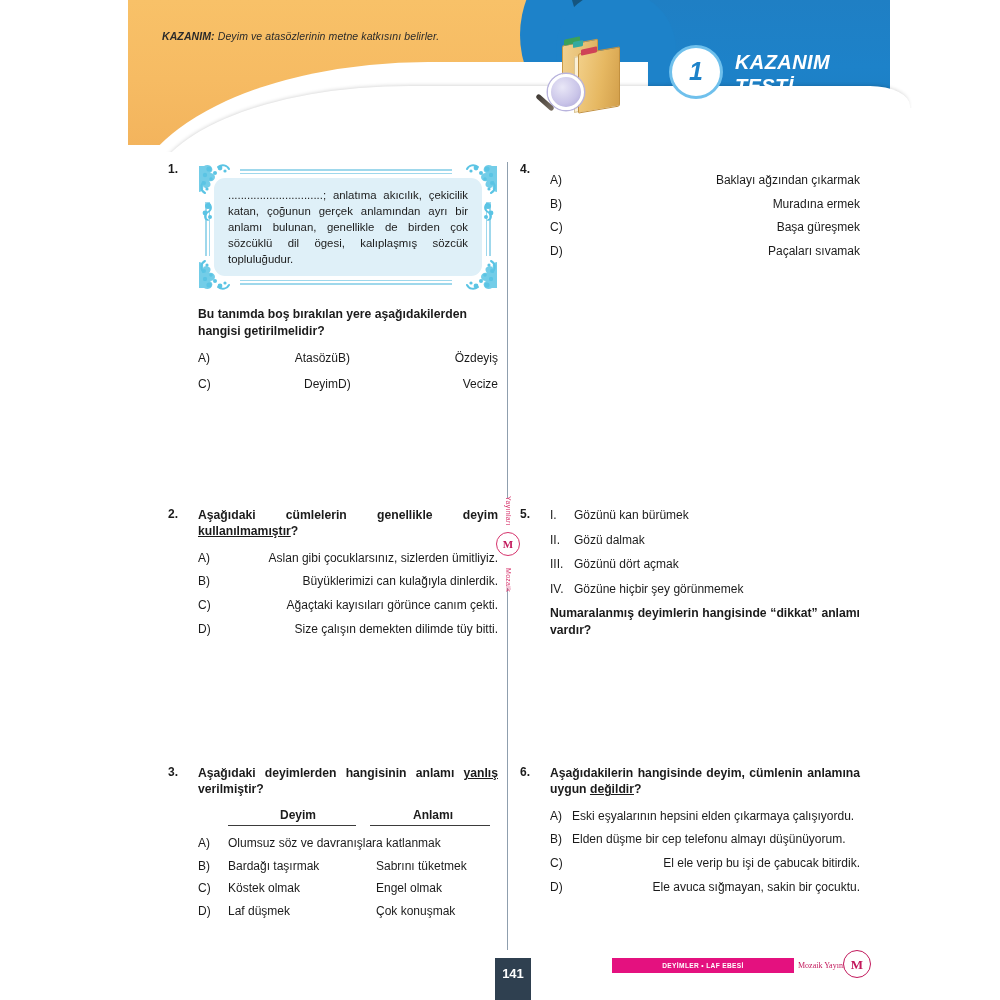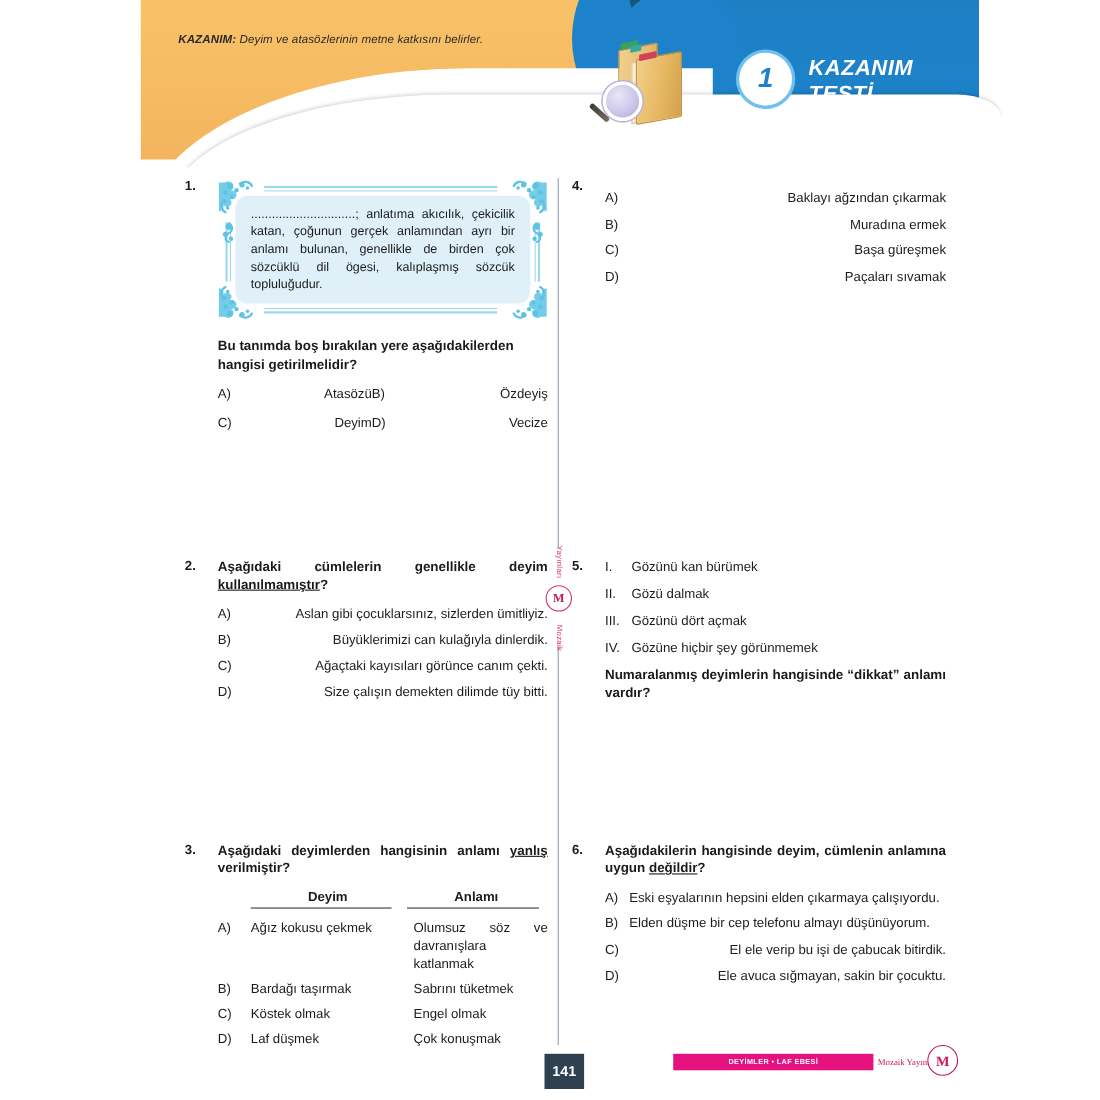--- a/index.html
+++ b/index.html
@@ -227,21 +227,21 @@
   .rlist{margin-top:0;}
   .ritem{display:flex;font-size:12px;line-height:1.38;margin-bottom:8px;}
   .ritem .rl{width:24px;flex:0 0 24px;}
   .ritem .rt{flex:1;}
   .q5-ask{font-size:12.2px;font-weight:bold;line-height:1.36;margin-top:2px;text-align:justify;}
   .q5-opts{display:flex;margin-top:12px;font-size:12px;}
   .q5-opts .o{width:85px;}
 
   
   .pagenum{
-    position:absolute;left:495px;top:958px;width:36px;height:32px;
+    position:absolute;left:495px;top:958px;width:36px;height:42px;
     background:#2f4050;color:#ffffff;
     font-size:13px;font-weight:bold;
     display:flex;align-items:flex-start;justify-content:center;
     padding-top:8px;box-sizing:border-box;
   }
   .foot-bar{
     position:absolute;left:612px;top:958px;width:182px;height:15px;
     background:#e4117f;
     display:flex;align-items:center;justify-content:center;
   }
@@ -462,21 +462,20 @@
           <div class="th th-c">Anlamı</div>
         </div>
         <div class="tbl-rules">
           <div class="sp"></div>
             <div class="r1 rule"></div>
             <div class="gap"></div>
             <div class="r2 rule"></div>
         </div>
         <div class="trow">
           <span class="c-lab">A)</span>
-          <span class="c-dey">Ağız kokusu çekmek</span>
           <span class="c-anl">Olumsuz söz ve davranışlara katlanmak</span>
         </div>
         <div class="trow">
           <span class="c-lab">B)</span>
           <span class="c-dey">Bardağı taşırmak</span>
           <span class="c-anl">Sabrını tüketmek</span>
         </div>
         <div class="trow">
           <span class="c-lab">C)</span>
           <span class="c-dey">Köstek olmak</span>

